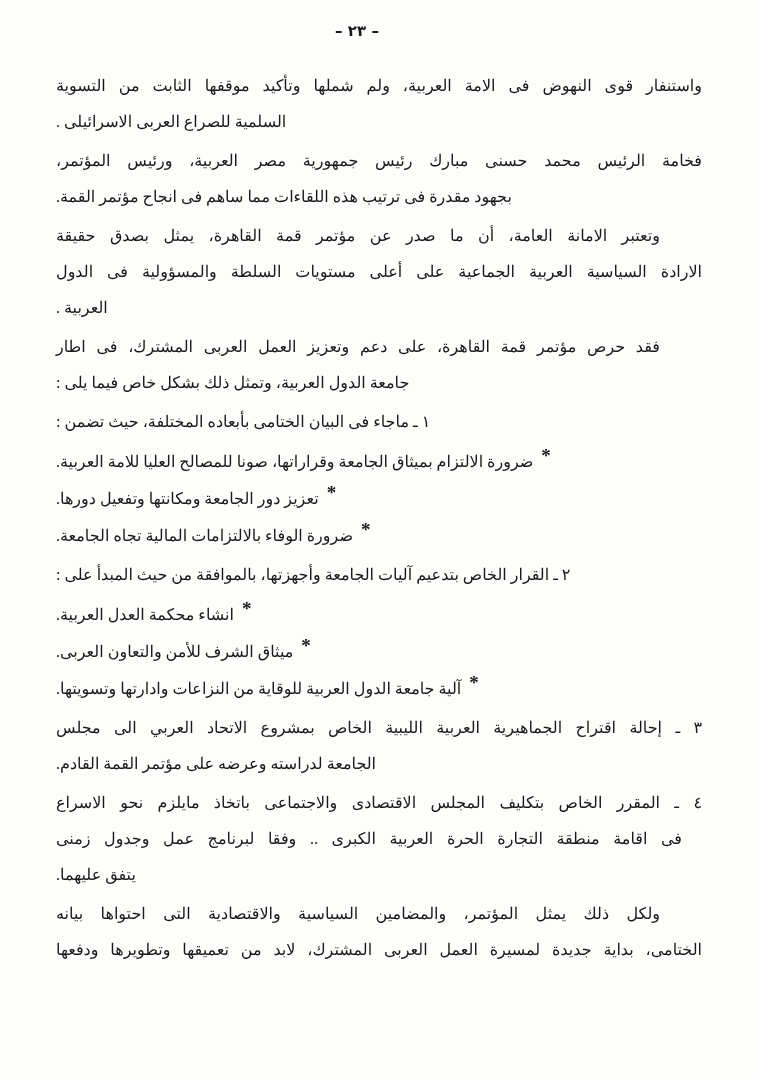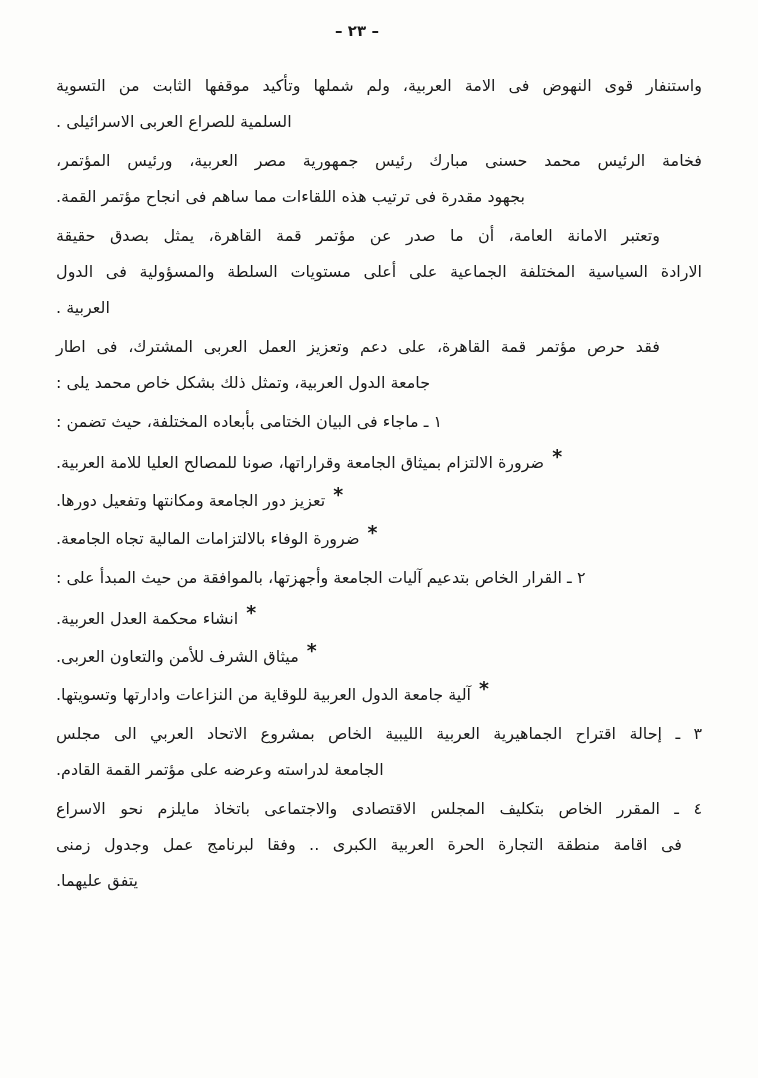--- a/index.html
+++ b/index.html
@@ -16,21 +16,21 @@
   .pagenum {
     position:absolute; top:22px; left:0; width:100%;
     text-align:center; font-size:15px; font-weight:bold;
     letter-spacing:3px;
     transform:translateX(-22px);
     direction:rtl;
   }
   .bodycol {
     position:absolute; top:68px; right:56px; width:646px;
     direction:rtl; text-align:right;
-    font-size:16px; line-height:36px;
+    font-size:16px; line-height:36px;font-family:Liberation Serif, serif;
   }
   .blk { margin:0 0 3px 0; }
   .line { direction:rtl; text-align:left; }
   
   .jf { text-align:justify; text-align-last:justify; }
   
   .pind { padding-right:42px; }
   
   .bullet { padding-right:62px; }
   .bmark {
@@ -58,27 +58,27 @@
       <div class="line">السلمية للصراع العربى الاسرائيلى .</div>
     </div>
 
     <div class="blk">
       <div class="line jf">فخامة الرئيس محمد حسنى مبارك رئيس جمهورية مصر العربية، ورئيس المؤتمر،</div>
       <div class="line">بجهود مقدرة فى ترتيب هذه اللقاءات مما ساهم فى انجاح مؤتمر القمة.</div>
     </div>
 
     <div class="blk">
       <div class="line jf pind">وتعتبر الامانة العامة، أن ما صدر عن مؤتمر قمة القاهرة، يمثل بصدق حقيقة</div>
-      <div class="line jf">الارادة السياسية المختلفة الجماعية على أعلى مستويات السلطة والمسؤولية فى الدول</div>
+      <div class="line jf">الارادة السياسية العربية الجماعية على أعلى مستويات السلطة والمسؤولية فى الدول</div>
       <div class="line">العربية .</div>
     </div>
 
     <div class="blk">
       <div class="line jf pind">فقد حرص مؤتمر قمة القاهرة، على دعم وتعزيز العمل العربى المشترك، فى اطار</div>
-      <div class="line">جامعة الدول العربية، وتمثل ذلك بشكل خاص محمد يلى :</div>
+      <div class="line">جامعة الدول العربية، وتمثل ذلك بشكل خاص فيما يلى :</div>
     </div>
 
     <div class="blk">
       <div class="line">١ ـ ماجاء فى البيان الختامى بأبعاده المختلفة، حيث تضمن :</div>
     </div>
 
     <div class="blk">
       <div class="line bullet"><span class="bmark">*</span><span>ضرورة الالتزام بميثاق الجامعة وقراراتها، صونا للمصالح العليا للامة العربية.</span></div>
       <div class="line bullet"><span class="bmark">*</span><span>تعزيز دور الجامعة ومكانتها وتفعيل دورها.</span></div>
       <div class="line bullet"><span class="bmark">*</span><span>ضرورة الوفاء بالالتزامات المالية تجاه الجامعة.</span></div>
@@ -98,15 +98,19 @@
       <div class="line jf">٣ ـ إحالة اقتراح الجماهيرية العربية الليبية الخاص بمشروع الاتحاد العربي الى مجلس</div>
       <div class="line ind75">الجامعة لدراسته وعرضه على مؤتمر القمة القادم.</div>
     </div>
 
     <div class="blk">
       <div class="line jf">٤ ـ المقرر الخاص بتكليف المجلس الاقتصادى والاجتماعى باتخاذ مايلزم نحو الاسراع</div>
       <div class="line jf ind20">فى اقامة منطقة التجارة الحرة العربية الكبرى ..  وفقا لبرنامج عمل وجدول زمنى</div>
       <div class="line ind33">يتفق عليهما.</div>
     </div>
 
+    <div class="blk">
+      <div class="line jf pind">ولكل ذلك يمثل المؤتمر، والمضامين السياسية والاقتصادية التى احتواها بيانه</div>
+      <div class="line jf">الختامى، بداية جديدة لمسيرة العمل العربى المشترك، لابد من تعميقها وتطويرها ودفعها</div>
+    </div>
 
   </div>
 </div>
 
 </body></html>

